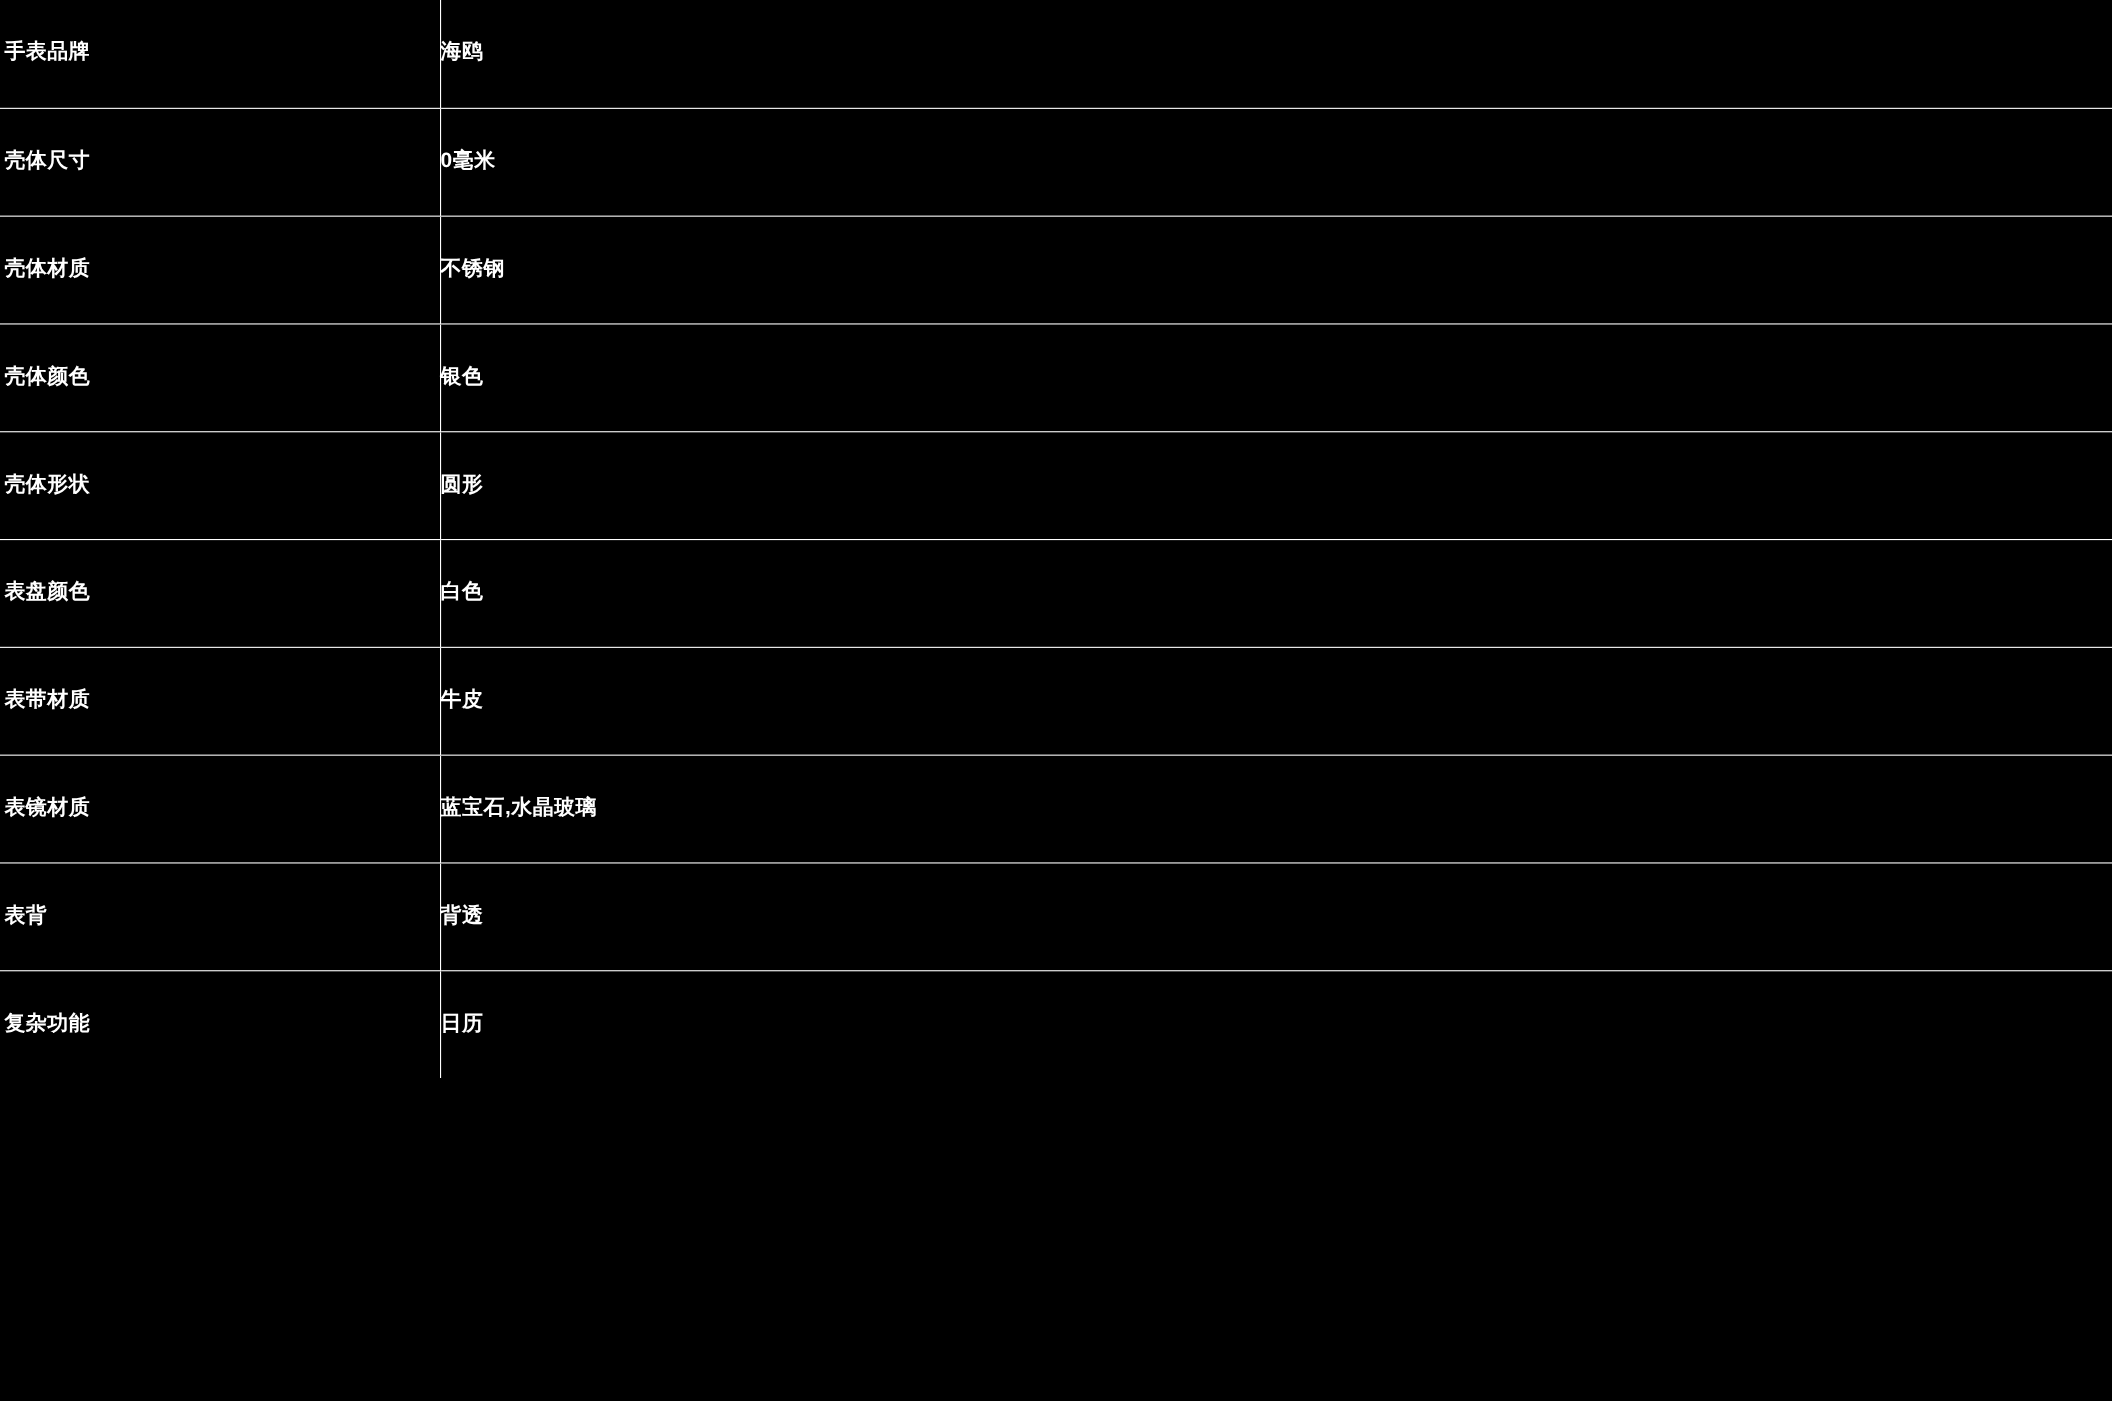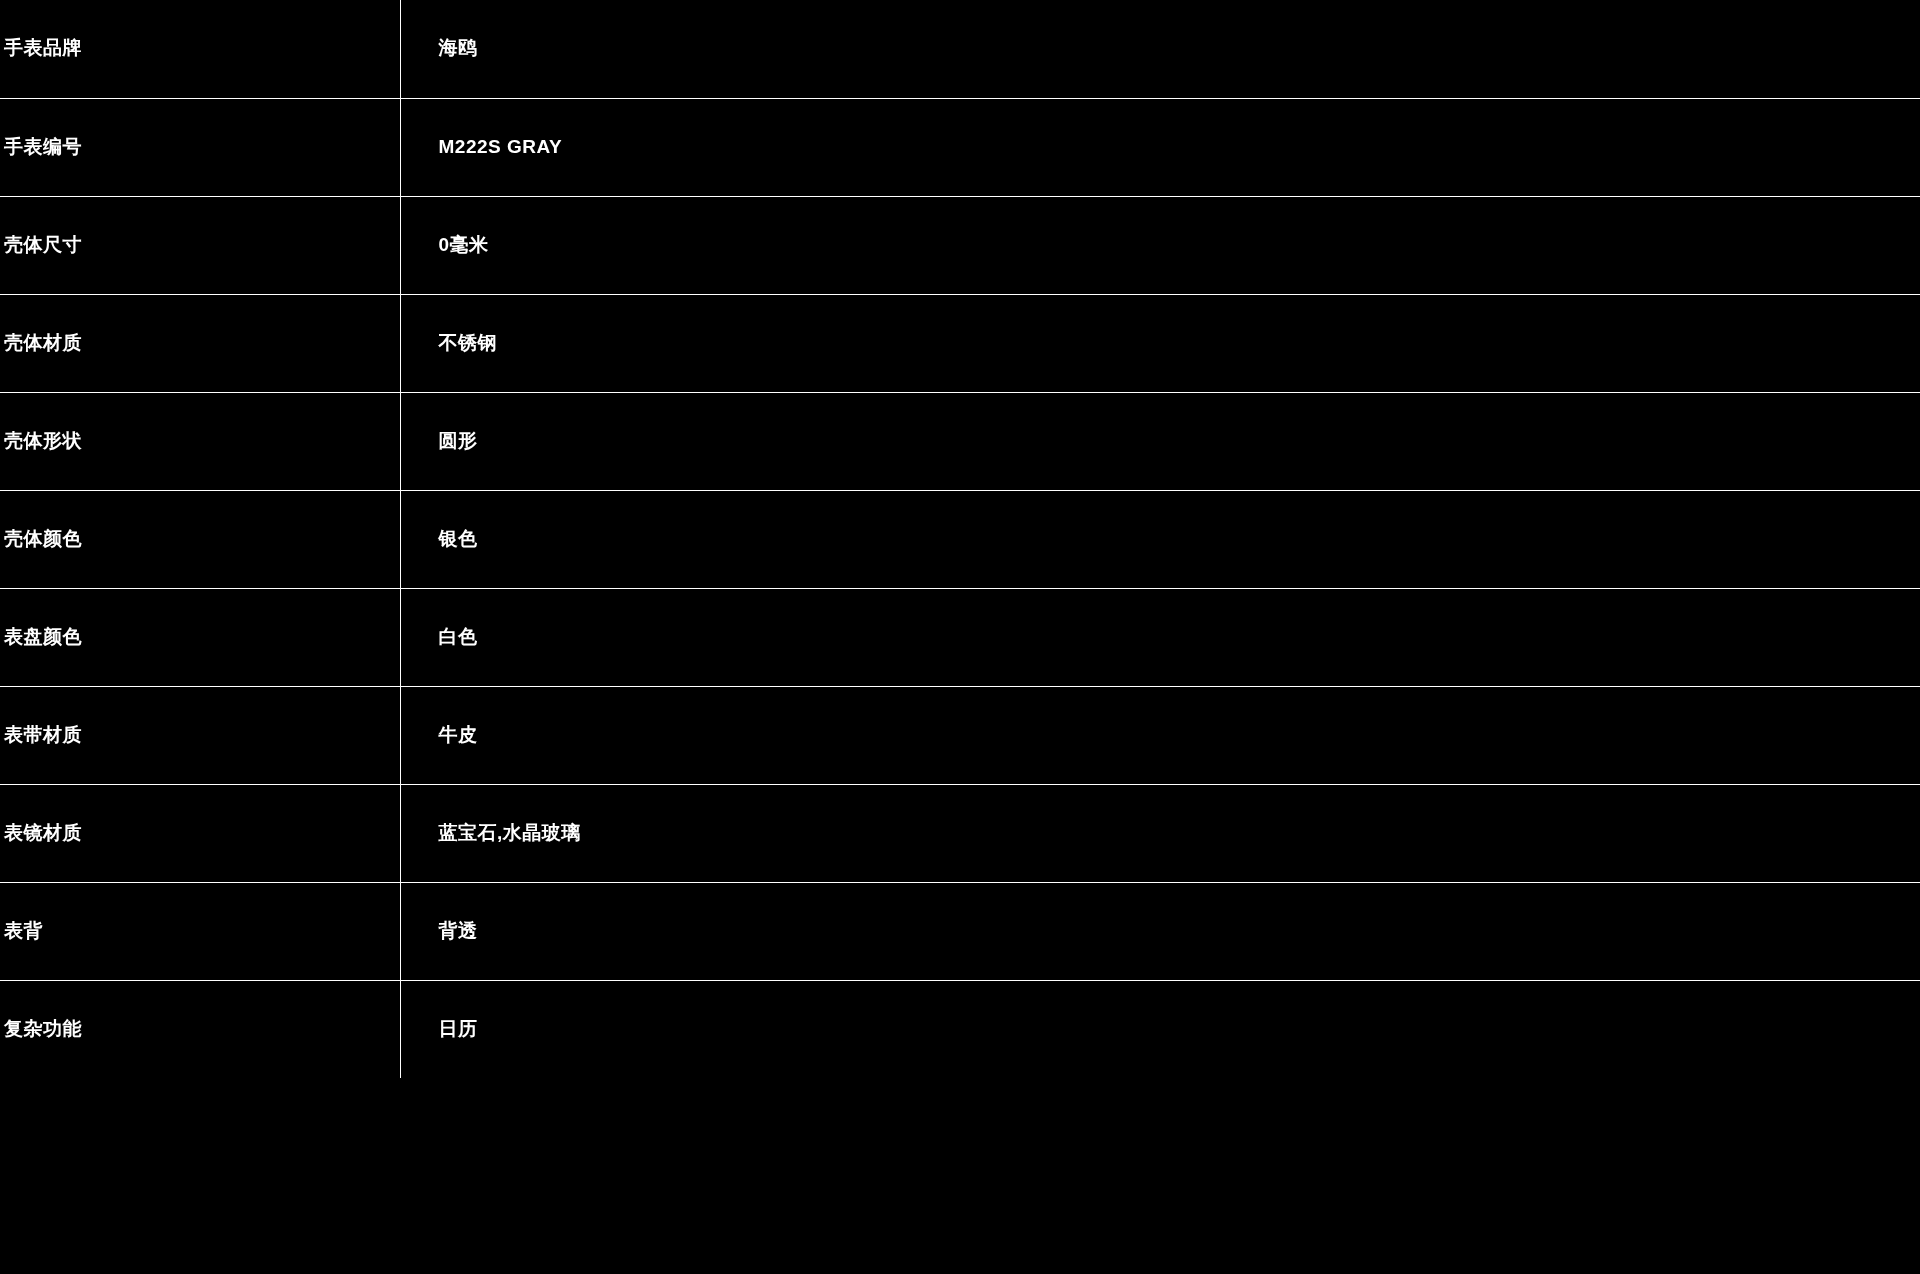--- a/index.html
+++ b/index.html
@@ -37,55 +37,50 @@
     line-height: 1.2;
     letter-spacing: 0.5px;
     color: #ffffff;
     padding: 0;
   }
   .spec-label {
     padding-left: 4px;
     border-right: 1px solid #ffffff;
   }
   .spec-value {
-    padding-left: 38px;
   }
 </style>
 </head>
 <body>
 
 <table class="spec-table">
   <colgroup>
     <col class="label-col">
     <col class="value-col">
   </colgroup>
   <tbody>
     <tr class="spec-row">
       <td class="spec-label">手表品牌</td>
       <td class="spec-value">海鸥</td>
     </tr>
     <tr class="spec-row">
-      <td class="spec-label">手表编号</td>
-      <td class="spec-value">M222S GRAY</td>
-    </tr>
-    <tr class="spec-row">
       <td class="spec-label">壳体尺寸</td>
       <td class="spec-value">0毫米</td>
     </tr>
     <tr class="spec-row">
       <td class="spec-label">壳体材质</td>
       <td class="spec-value">不锈钢</td>
     </tr>
     <tr class="spec-row">
+      <td class="spec-label">壳体颜色</td>
+      <td class="spec-value">银色</td>
+    </tr>
+    <tr class="spec-row">
       <td class="spec-label">壳体形状</td>
       <td class="spec-value">圆形</td>
-    </tr>
-    <tr class="spec-row">
-      <td class="spec-label">壳体颜色</td>
-      <td class="spec-value">银色</td>
     </tr>
     <tr class="spec-row">
       <td class="spec-label">表盘颜色</td>
       <td class="spec-value">白色</td>
     </tr>
     <tr class="spec-row">
       <td class="spec-label">表带材质</td>
       <td class="spec-value">牛皮</td>
     </tr>
     <tr class="spec-row">

